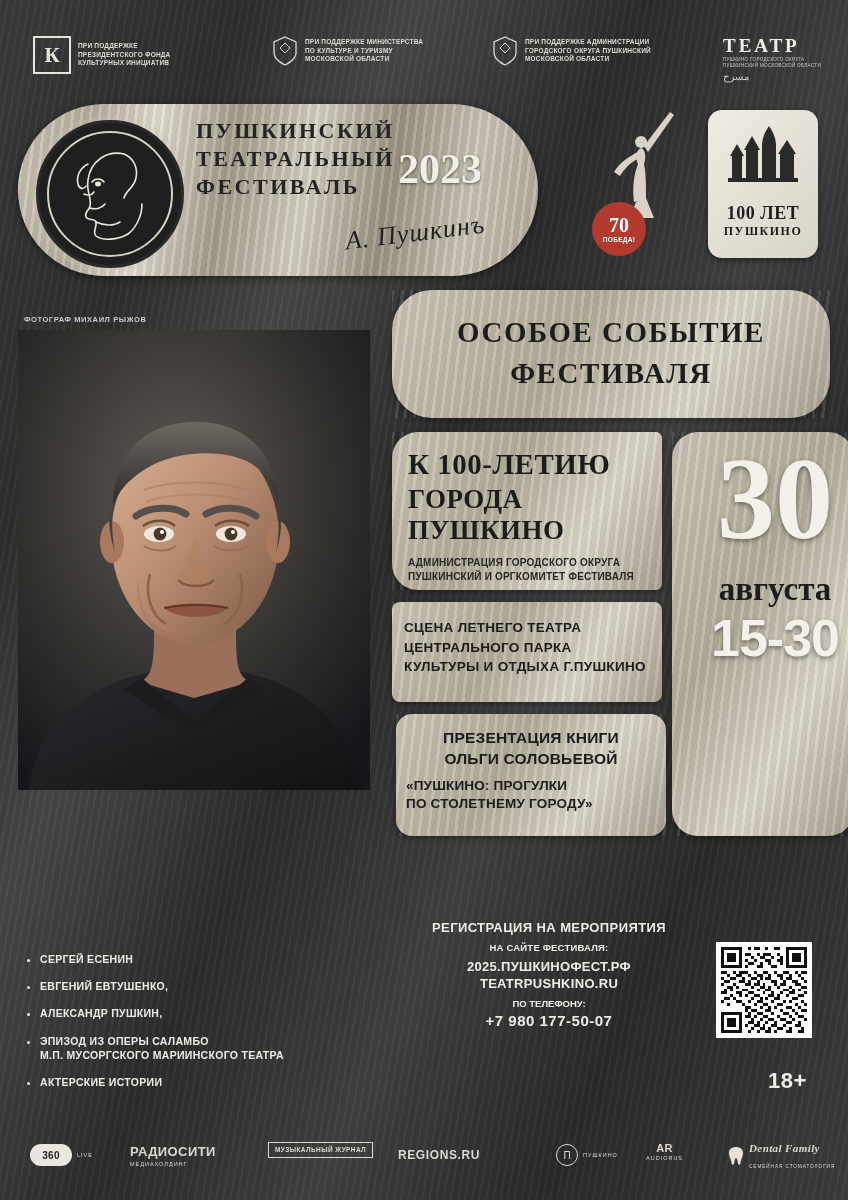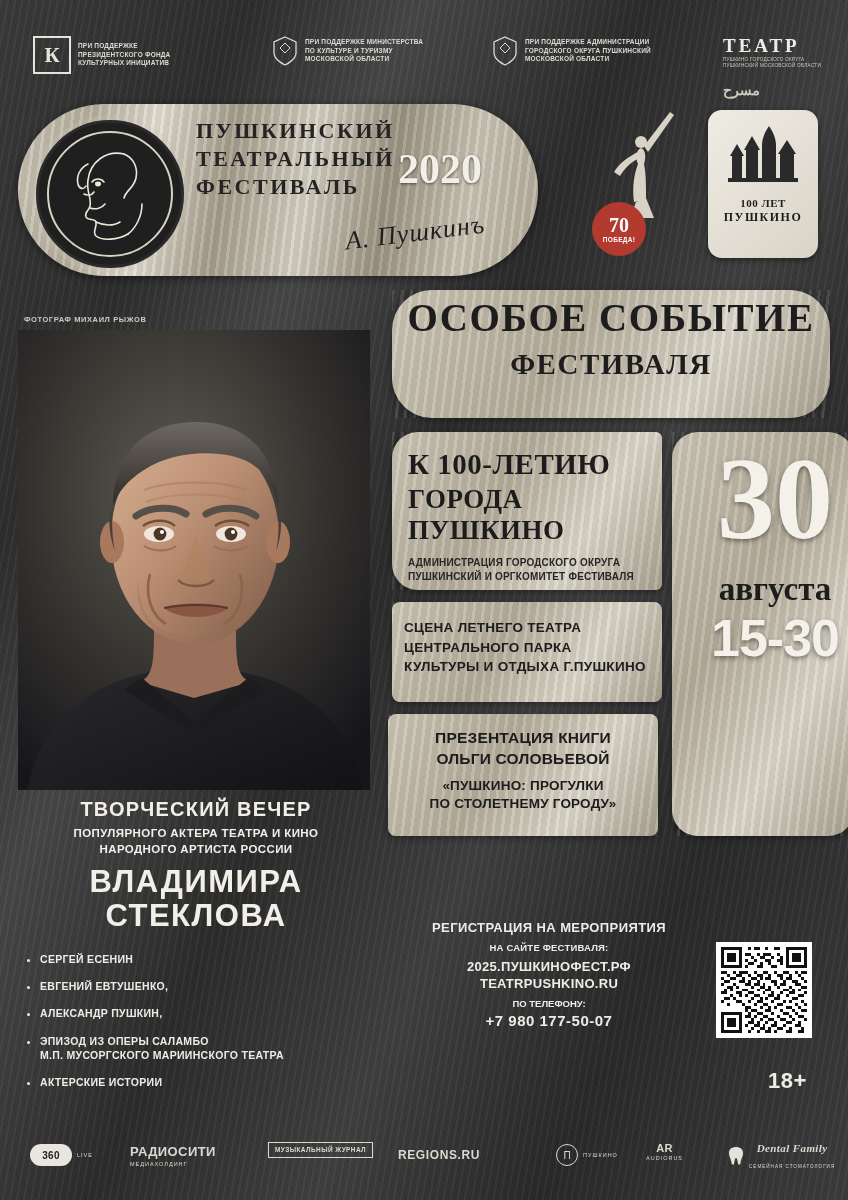--- a/index.html
+++ b/index.html
@@ -33,21 +33,21 @@
     width:34px;height:34px;border:2px solid #e8e4dc;display:flex;align-items:center;justify-content:center;
     font-size:21px;font-weight:bold;color:#e8e4dc;font-family:"Liberation Serif",serif;
   }
   .spon-shield{width:26px;height:30px;display:block;}
   .spon1{position:absolute;left:33px;top:36px;}
   .spon2{position:absolute;left:272px;top:36px;}
   .spon3{position:absolute;left:492px;top:36px;}
   .spon4{position:absolute;left:723px;top:36px;color:#e8e4dc;text-align:left;}
   .teatr-logo{font-family:"Liberation Serif",serif;font-size:19px;letter-spacing:3px;font-weight:bold;color:#efece6;line-height:1;}
   .teatr-sub{font-size:4.6px;line-height:1.3;letter-spacing:.3px;color:#cfcac1;text-transform:uppercase;margin-top:2px;}
-  .teatr-arab{font-family:"Liberation Serif",serif;font-size:14px;color:#cfcac1;margin-top:13px;letter-spacing:1px;font-weight:bold;}
+  .teatr-arab{font-family:"Liberation Serif",serif;font-size:10px;color:#cfcac1;margin-top:2px;letter-spacing:1px;}
 
   
   .fest-plate{
     position:absolute;left:18px;top:104px;width:520px;height:172px;
     border-radius:86px;
     background:linear-gradient(100deg,#cfc9ba 0%,#b9b2a1 14%,#e6e1d6 26%,#a79f8d 40%,#d8d3c6 55%,#9d9583 70%,#cdc7b8 85%,#b4ac9a 100%);
     box-shadow:0 2px 10px rgba(0,0,0,.5);
   }
   .fest-plate:after{
     content:"";position:absolute;inset:0;border-radius:86px;
@@ -89,21 +89,21 @@
   .pobeda-80{font-family:"Liberation Serif",serif;font-weight:bold;font-size:20px;line-height:1;}
   .pobeda-txt{font-size:6.5px;font-weight:bold;letter-spacing:.3px;margin-top:1px;}
 
   
   .pushkino100{
     position:absolute;left:708px;top:110px;width:110px;height:148px;border-radius:14px;
     background:linear-gradient(135deg,#efece4,#d9d4c7);
     display:flex;flex-direction:column;align-items:center;justify-content:flex-start;
     padding-top:12px;box-sizing:border-box;box-shadow:0 2px 6px rgba(0,0,0,.45);
   }
-  .p100-title{font-family:"Liberation Serif",serif;font-weight:bold;font-size:11px;color:#1d1d1d;letter-spacing:.5px;line-height:1.15;text-align:center;margin-top:13px;}
+  .p100-title{font-family:"Liberation Serif",serif;font-weight:bold;font-size:18px;color:#1d1d1d;letter-spacing:.5px;line-height:1.15;text-align:center;margin-top:19px;}
   .p100-sub{font-family:"Liberation Serif",serif;font-weight:bold;font-size:12px;color:#1d1d1d;letter-spacing:1.5px;}
 
   
   .photo-frame{
     position:absolute;left:18px;top:330px;width:352px;height:460px;
     background:linear-gradient(165deg,#6d6a63,#2d2b28 55%,#17161a);
     overflow:hidden;
   }
   .photo-credit{
     position:absolute;left:24px;top:315px;font-size:7.5px;letter-spacing:.6px;
@@ -128,36 +128,36 @@
     box-shadow:0 2px 7px rgba(0,0,0,.4);
   }
   .panel:after{content:"";position:absolute;inset:0;background:repeating-linear-gradient(97deg,rgba(255,255,255,.10) 0 3px,rgba(0,0,0,.06) 3px 9px);}
   .panel > *{position:relative;z-index:2;}
 
   .p-event{left:392px;top:290px;width:438px;height:128px;border-radius:40px 40px 40px 40px;}
   .p-event .e1,.p-event .e2{
     font-family:"Liberation Serif",serif;font-weight:bold;color:#1d1d1d;
     text-transform:uppercase;letter-spacing:1.5px;text-align:center;
   }
-  .p-event .e1{font-size:39px;margin-top:5px;}
+  .p-event .e1{font-size:29px;margin-top:26px;}
   .p-event .e2{font-size:29px;margin-top:8px;}
 
   .p-100let{left:392px;top:432px;width:270px;height:158px;border-radius:26px 6px 6px 26px;}
   .l100-1{font-family:"Liberation Serif",serif;font-weight:bold;font-size:29px;color:#1c1c1c;letter-spacing:.5px;margin:16px 0 0 16px;text-transform:uppercase;}
   .l100-2{font-family:"Liberation Serif",serif;font-weight:bold;font-size:27px;color:#1c1c1c;letter-spacing:.5px;margin:3px 0 0 16px;text-transform:uppercase;}
   .l100-3{font-size:10px;font-weight:bold;color:#262626;letter-spacing:.2px;margin:10px 0 0 16px;line-height:1.4;text-transform:uppercase;}
 
   .p-scene{left:392px;top:602px;width:270px;height:100px;border-radius:8px;}
   .sc{font-size:13.5px;font-weight:bold;color:#1c1c1c;text-transform:uppercase;letter-spacing:.3px;line-height:1.45;}
   .p-scene .scwrap{padding:16px 12px 0;}
 
-  .p-book{left:388px;top:714px;width:270px;height:122px;border-radius:8px;}
+  .p-book{left:396px;top:714px;width:270px;height:122px;border-radius:16px;}
   .p-book .bkwrap{padding:14px 10px 0;}
   .bk1{font-size:15.5px;font-weight:bold;color:#1c1c1c;text-transform:uppercase;text-align:center;letter-spacing:.2px;line-height:1.35;}
-  .bk2{font-size:13.5px;font-weight:bold;color:#1c1c1c;text-transform:uppercase;text-align:center;letter-spacing:.2px;line-height:1.35;margin-top:7px;}
+  .bk2{font-size:13.5px;font-weight:bold;color:#1c1c1c;text-transform:uppercase;text-align:left;letter-spacing:.2px;line-height:1.35;margin-top:7px;}
 
   .p-date{left:672px;top:432px;width:158px;height:404px;border-radius:26px;padding-left:24px;}
   .d-num{
     font-family:"Liberation Serif",serif;font-weight:bold;font-size:116px;color:#f4f1ea;
     line-height:.92;text-align:center;margin-top:14px;text-shadow:0 2px 5px rgba(0,0,0,.45);
   }
   .d-month{
     font-family:"Liberation Serif",serif;font-weight:bold;font-size:33px;color:#1d1d1d;
     text-align:center;margin-top:18px;letter-spacing:0px;
   }
@@ -246,21 +246,21 @@
         <ellipse cx="36" cy="42" rx="3" ry="2.4" fill="#ece7da"></ellipse>
       </svg>
     </div>
   </div>
 
   <div class="fest-text">
     <div class="fest-l1">ПУШКИНСКИЙ</div>
     <div class="fest-l2">ТЕАТРАЛЬНЫЙ</div>
     <div class="fest-l3">ФЕСТИВАЛЬ</div>
   </div>
-  <div class="fest-year">2020</div>
+  <div class="fest-year">2023</div>
   <div class="fest-sign">А. Пушкинъ</div>
 
   <div class="pobeda">
     <svg width="110" height="120" viewBox="0 0 110 120">
       <g fill="#d8d3c6">
         <path d="M50 96 L44 112 L68 112 L60 92 Z"></path>
         <path d="M52 58 C48 68 46 82 48 96 L60 94 C60 80 60 68 58 58 Z"></path>
         <path d="M55 42 C50 44 49 52 52 58 L58 58 C60 52 60 44 55 42 Z"></path>
         <circle cx="55" cy="36" r="6"></circle>
         <path d="M58 40 L84 6 L88 9 L62 46 Z"></path>
@@ -358,27 +358,20 @@
       <path d="M222 244 C228 266 220 286 206 294" stroke="#8e6349" stroke-width="2.6" fill="none"></path>
 
       <path d="M126 160 C152 150 204 150 228 160" stroke="#a87b5d" stroke-width="2" fill="none" opacity=".6"></path>
       <path d="M128 172 C154 162 202 162 226 172" stroke="#a87b5d" stroke-width="2" fill="none" opacity=".45"></path>
 
       <rect width="352" height="460" fill="none"></rect>
       <rect width="352" height="460" fill="url(#vg)"></rect>
     </svg>
   </div>
 
-  <div class="left-text">
-    <div class="lt1">ТВОРЧЕСКИЙ ВЕЧЕР</div>
-    <div class="lt2" style="white-space:pre-line">ПОПУЛЯРНОГО АКТЕРА ТЕАТРА И КИНО
-НАРОДНОГО АРТИСТА РОССИИ</div>
-    <div class="lt-name">ВЛАДИМИРА</div>
-    <div class="lt-name" style="margin-top:0">СТЕКЛОВА</div>
-  </div>
 
   <ul class="bullets">
     <li style="white-space:pre-line">СЕРГЕЙ ЕСЕНИН</li>
     <li style="white-space:pre-line">ЕВГЕНИЙ ЕВТУШЕНКО,</li>
     <li style="white-space:pre-line">АЛЕКСАНДР ПУШКИН,</li>
     <li style="white-space:pre-line">ЭПИЗОД ИЗ ОПЕРЫ САЛАМБО
 М.П. МУСОРГСКОГО МАРИИНСКОГО ТЕАТРА</li>
     <li style="white-space:pre-line">АКТЕРСКИЕ ИСТОРИИ</li>
   </ul>
 
@@ -646,20 +639,20 @@
 
     <div class="bp" style="left:646px;top:20px;flex-direction:column;gap:1px;align-items:center;">
       <div class="bp-t" style="font-size:11px;">AR</div>
       <div class="bp-s">AudioRus</div>
     </div>
 
     <div class="bp" style="left:728px;top:20px;">
       <svg width="16" height="20" viewBox="0 0 16 20">
         <path d="M8 1 C12 1 15 3 15 7 C15 11 13 12 12.5 17 C12.3 19 10.5 19.4 10 17.5 L9 13 C8.6 11.6 7.4 11.6 7 13 L6 17.5 C5.5 19.4 3.7 19 3.5 17 C3 12 1 11 1 7 C1 3 4 1 8 1 Z" fill="#e6e2da"></path>
       </svg>
-      <div style="display:flex;flex-direction:column;gap:10px;align-items:center;">
+      <div style="display:flex;flex-direction:column;gap:10px;">
         <div class="bp-t" style="font-family:'Liberation Serif',serif;font-style:italic;font-size:11px;">Dental Family</div>
         <div class="bp-s" style="font-size:4.6px;">СЕМЕЙНАЯ СТОМАТОЛОГИЯ</div>
       </div>
     </div>
   </div>
 
 </div>
 
 </body></html>

